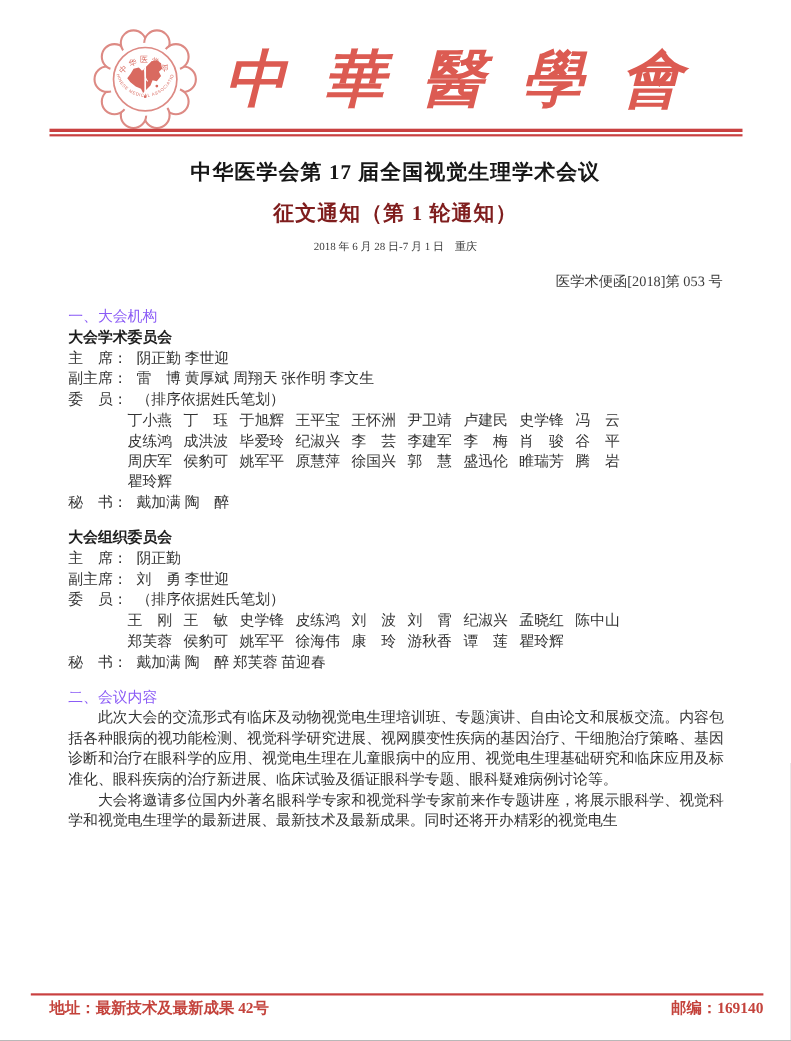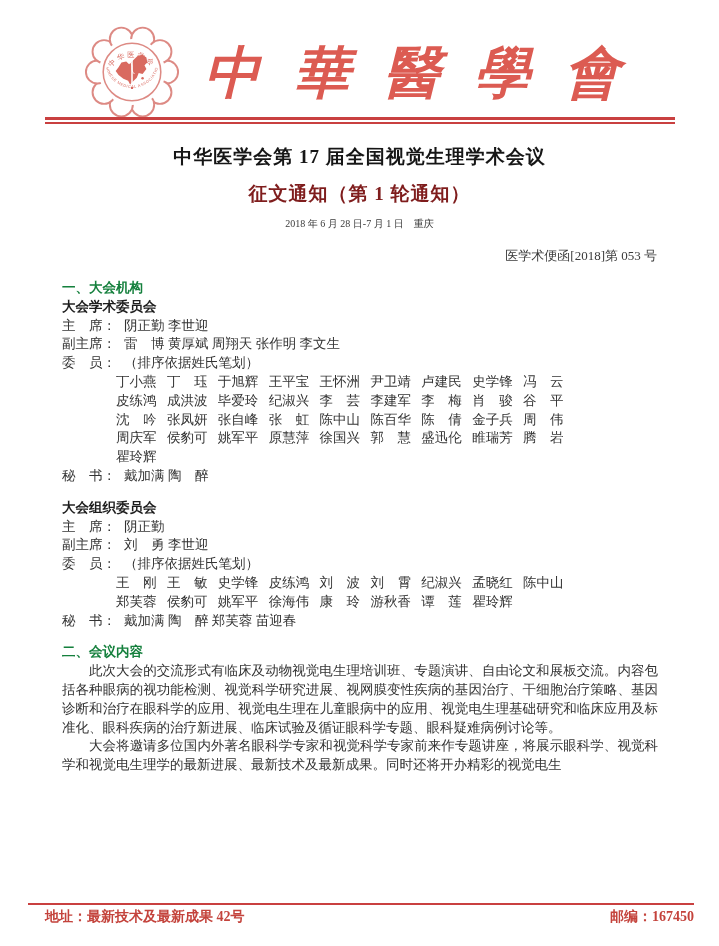--- a/index.html
+++ b/index.html
@@ -34,21 +34,21 @@
   .doc-subtitle { position:absolute; top:181px; left:0; right:0; text-align:center; font-size:19px; font-weight:bold; color:#7f1d1d; letter-spacing:1px; }
   .doc-date   { position:absolute; top:217px; left:0; right:0; text-align:center; font-size:10px; color:#3a3a3a; }
   .doc-ref    { position:absolute; top:247px; right:62px; font-size:13px; color:#3a3a3a; }
 
   
   .body {
     position:absolute; top:279px; left:62px; width:596px;
     font-size:13.5px; line-height:18.8px; text-align:justify; color:#333;
   }
   .para { margin:0; text-indent:2em; }
-  .sec-heading { font-weight:bold; color:#15803d; }
+  .sec-heading { font-weight:normal; color:#8b5cf6; }
   .comm-title { font-weight:bold; color:#1d1d1d; }
   .comm-line { display:flex; }
   .comm-label { flex:none; width:62px; }
   .comm-value { flex:1; }
   .member-rows { margin-left:54px; word-spacing:7px; }
   .member-row { white-space:nowrap; }
   .vgap { height:13px; }
 
   
   .footer-rule { position:absolute; top:903px; left:28px; width:666px; border-top:2px solid #c94040; }
@@ -123,21 +123,20 @@
       <span class="comm-label">副主席：</span>
       <span class="comm-value">雷　博 黄厚斌 周翔天 张作明 李文生</span>
     </div>
     <div class="comm-line">
       <span class="comm-label">委　员：</span>
       <span class="comm-value">（排序依据姓氏笔划）</span>
     </div>
     <div class="member-rows">
       <div class="member-row">丁小燕 丁　珏 于旭辉 王平宝 王怀洲 尹卫靖 卢建民 史学锋 冯　云</div>
       <div class="member-row">皮练鸿 成洪波 毕爱玲 纪淑兴 李　芸 李建军 李　梅 肖　骏 谷　平</div>
-      <div class="member-row">沈　吟 张凤妍 张自峰 张　虹 陈中山 陈百华 陈　倩 金子兵 周　伟</div>
       <div class="member-row">周庆军 侯豹可 姚军平 原慧萍 徐国兴 郭　慧 盛迅伦 睢瑞芳 腾　岩</div>
       <div class="member-row">瞿玲辉</div>
     </div>
     <div class="comm-line">
       <span class="comm-label">秘　书：</span>
       <span class="comm-value">戴加满 陶　醉</span>
     </div>
 
     <div class="vgap"></div>
 
@@ -170,17 +169,17 @@
     <p class="para">大会将邀请多位国内外著名眼科学专家和视觉科学专家前来作专题讲座，将展示眼科学、视觉科学和视觉电生理学的最新进展、最新技术及最新成果。同时还将开办精彩的视觉电生</p>
 
   </div>
 
   <div class="footer-rule"></div>
   <div class="footer">
     <span>
       <span class="label">地址：</span><span>最新技术及最新成果 42号</span>
     </span>
     <span>
-      <span class="label">邮编：</span><span>167450</span>
+      <span class="label">邮编：</span><span>169140</span>
     </span>
   </div>
 
 </div>
 
 </body></html>

